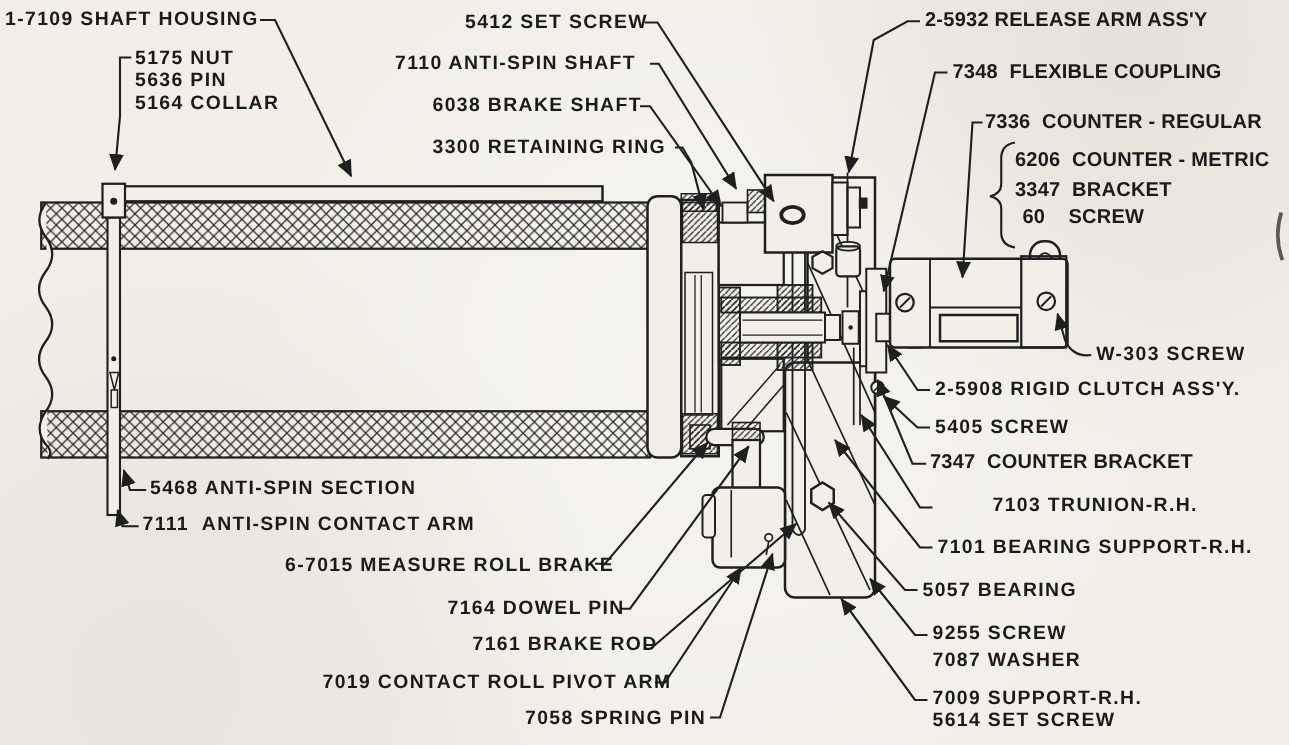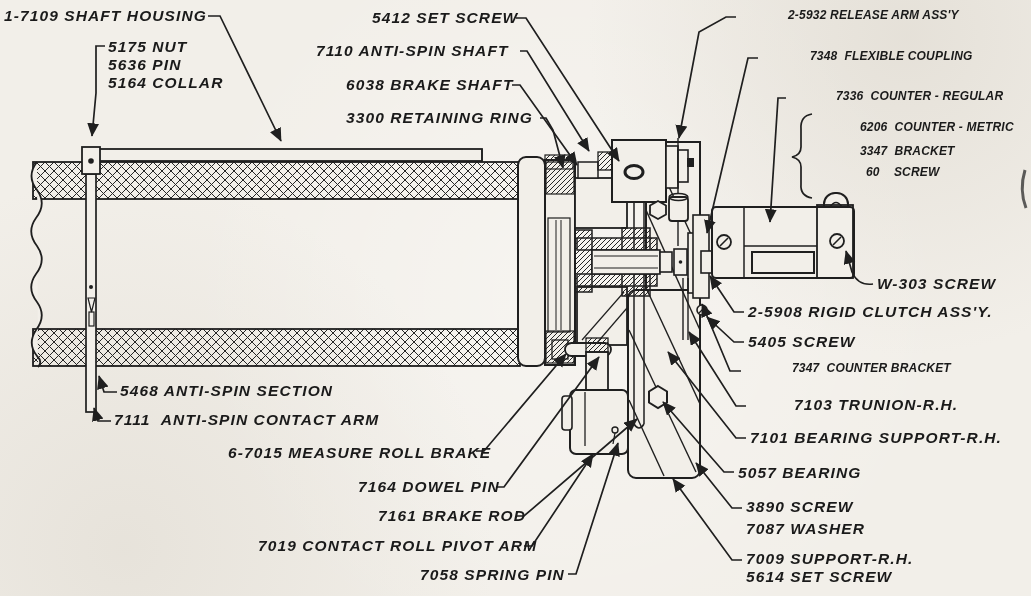--- a/index.html
+++ b/index.html
@@ -4,28 +4,27 @@
 <style>
   html,body{margin:0;padding:0;background:#e8e6e0;}
   .stage{
     position:relative;width:1031px;height:596px;overflow:hidden;
     background:
       radial-gradient(circle at 88% 6%, rgba(205,198,185,.35), transparent 30%),
       radial-gradient(circle at 12% 92%, rgba(205,198,185,.30), transparent 35%),
       radial-gradient(circle at 55% 50%, rgba(255,255,255,.35), transparent 60%),
       #f2efe9;
     font-family:"Liberation Sans", sans-serif;
-    font-style:italic;
   }
   svg{position:absolute;left:0;top:0;}
   .lbl{
     position:absolute;color:#1a1a1a;font-weight:700;font-size:15.5px;
     letter-spacing:1.1px;white-space:pre;line-height:1;
   }
-  .clean{font-size:12px;letter-spacing:.2px;margin-left:48px;}
+  .clean{font-size:16px;letter-spacing:.2px;}
 </style>
 </head>
 <body>
 
 <div class="stage">
 
 <svg width="1031" height="596" viewBox="0 0 1031 596">
   <defs>
     <pattern id="xhatch" width="9" height="9" patternUnits="userSpaceOnUse">
       <path d="M0,0 L9,9 M9,0 L0,9" stroke="#262626" stroke-width="1" fill="none"></path>
@@ -212,21 +211,21 @@
   <div class="lbl clean" style="left:812px;top:121px">6206  COUNTER - METRIC</div>
   <div class="lbl clean" style="left:812px;top:145px">3347  BRACKET</div>
   <div class="lbl clean" style="left:818px;top:166px">60    SCREW</div>
   <div class="lbl" style="left:877px;top:276px">W-303 SCREW</div>
   <div class="lbl" style="left:748px;top:304px">2-5908 RIGID CLUTCH ASS'Y.</div>
   <div class="lbl" style="left:748px;top:334px">5405 SCREW</div>
   <div class="lbl clean" style="left:744px;top:362px">7347  COUNTER BRACKET</div>
   <div class="lbl" style="left:794px;top:397px">7103 TRUNION-R.H.</div>
   <div class="lbl" style="left:750px;top:430px">7101 BEARING SUPPORT-R.H.</div>
   <div class="lbl" style="left:738px;top:465px">5057 BEARING</div>
-  <div class="lbl" style="left:746px;top:499px">3890 SCREW</div>
+  <div class="lbl" style="left:746px;top:499px">9255 SCREW</div>
   <div class="lbl" style="left:746px;top:521px">7087 WASHER</div>
   <div class="lbl" style="left:746px;top:551px">7009 SUPPORT-R.H.</div>
   <div class="lbl" style="left:746px;top:569px">5614 SET SCREW</div>
   <div class="lbl" style="left:120px;top:383px">5468 ANTI-SPIN SECTION</div>
   <div class="lbl" style="left:114px;top:412px">7111  ANTI-SPIN CONTACT ARM</div>
   <div class="lbl" style="left:228px;top:445px">6-7015 MEASURE ROLL BRAKE</div>
   <div class="lbl" style="left:358px;top:479px">7164 DOWEL PIN</div>
   <div class="lbl" style="left:378px;top:508px">7161 BRAKE ROD</div>
   <div class="lbl" style="left:258px;top:538px">7019 CONTACT ROLL PIVOT ARM</div>
   <div class="lbl" style="left:420px;top:567px">7058 SPRING PIN</div>

